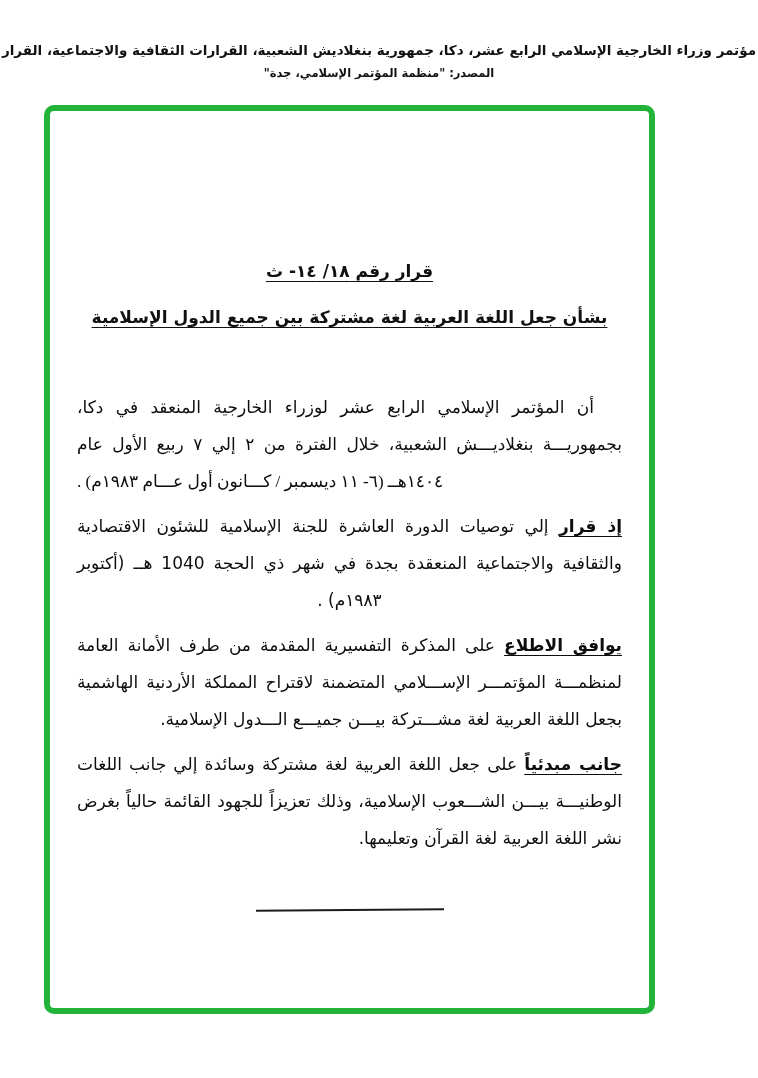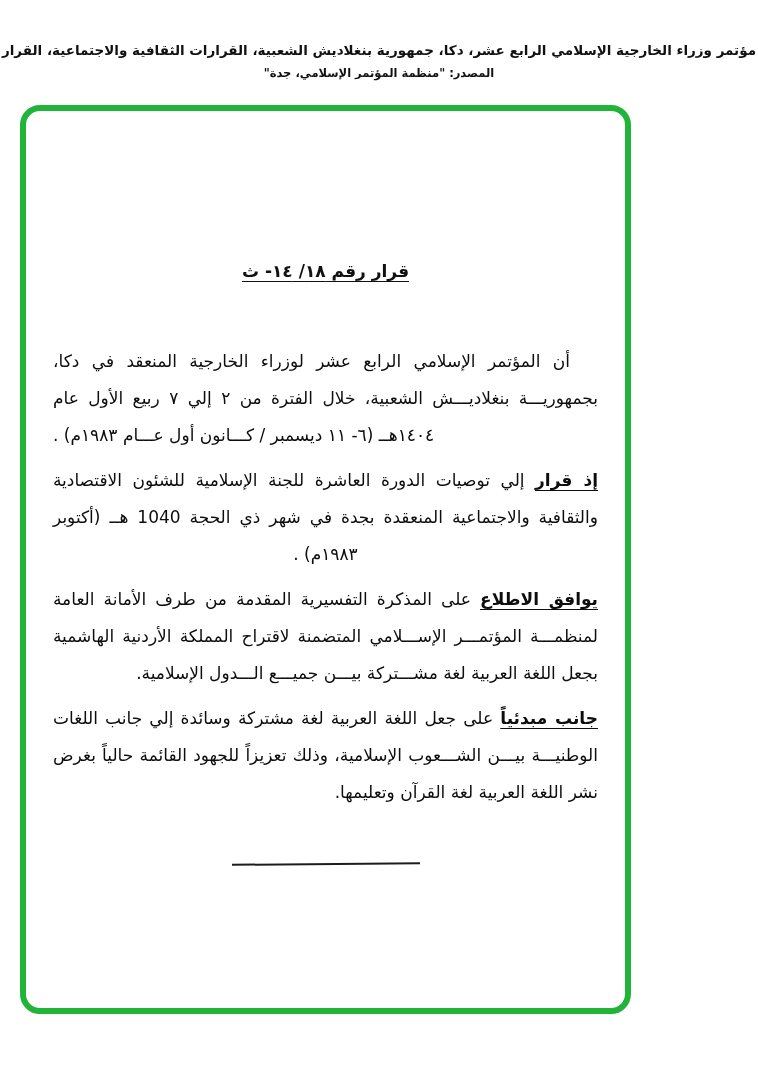--- a/index.html
+++ b/index.html
@@ -36,27 +36,27 @@
     left: 0;
     width: 100%;
     direction: rtl;
     text-align: center;
     font-size: 11.5px;
     font-weight: bold;
   }
   
   .frame {
     position: absolute;
-    left: 20px;
+    left: 44px;
     top: 105px;
     width: 611px;
     height: 909px;
     box-sizing: border-box;
     border: 6px solid #22b438;
-    border-radius: 20px;
+    border-radius: 10px;
     background: #ffffff;
     padding: 0 27px;
   }
   .doc-title {
     margin: 150px 0 0 0;
     direction: rtl;
     text-align: center;
     font-size: 17px;
     font-weight: bold;
     text-decoration: underline;
@@ -77,21 +77,21 @@
   .para {
     direction: rtl;
     unicode-bidi: embed;
     text-align: justify;
     font-size: 17px;
     line-height: 37px;
     margin: 0 0 8px 0;
     color: #0d0d0d;
   }
   .para.first-indent { text-indent: 28px; }
-  .para.last-left   { text-align-last: left; }
+  .para.last-left   { text-align-last: left; font-family: Liberation Serif, serif; }
   .para.last-center { text-align-last: center; }
   .para.last-right  { text-align-last: right; }
   .bu {
     font-weight: bold;
     text-decoration: underline;
     text-underline-offset: 4px;
   }
   .divider {
     width: 188px;
     height: 2px;
@@ -106,20 +106,21 @@
 <div class="page">
 
   <div class="hdr1">مؤتمر وزراء الخارجية الإسلامي الرابع عشر، دكا، جمهورية بنغلاديش الشعبية، القرارات الثقافية والاجتماعية، القرار الرقم ١٤/١٨- ث</div>
 
   <div class="hdr2">المصدر:  "منظمة المؤتمر الإسلامي، جدة"</div>
 
   <div class="frame" style="border-color: rgb(34, 180, 56);">
 
     <div class="doc-title">قرار رقم ١٨/ ١٤- ث</div>
 
+    <div class="doc-subtitle">بشأن جعل اللغة العربية لغة مشتركة بين جميع الدول الإسلامية</div>
 
     <div class="body-text">
         <p class="para first-indent last-left"><span>أن المؤتمر الإسلامي الرابع عشر لوزراء الخارجية المنعقد في دكا، بجمهوريـــة بنغلاديـــش الشعبية، خلال الفترة من ٢ إلي ٧ ربيع الأول عام ١٤٠٤هــ (٦- ١١ ديسمبر / كـــانون أول عـــام ١٩٨٣م) .</span></p>
         <p class="para last-center"><span class="bu">إذ قرار</span><span> إلي توصيات الدورة العاشرة للجنة الإسلامية للشئون الاقتصادية والثقافية والاجتماعية المنعقدة بجدة في شهر ذي الحجة 1040 هــ (أكتوبر ١٩٨٣م) .</span></p>
         <p class="para last-right"><span class="bu">يوافق الاطلاع</span><span> على المذكرة التفسيرية المقدمة من طرف الأمانة العامة لمنظمـــة المؤتمـــر الإســـلامي المتضمنة لاقتراح المملكة الأردنية الهاشمية بجعل اللغة العربية لغة مشـــتركة بيـــن جميـــع الـــدول الإسلامية.</span></p>
         <p class="para last-right"><span class="bu">جانب مبدئياً</span><span> على جعل اللغة العربية لغة مشتركة وسائدة إلي جانب اللغات الوطنيـــة بيـــن الشـــعوب الإسلامية، وذلك تعزيزاً للجهود القائمة حالياً بغرض نشر اللغة العربية لغة القرآن وتعليمها.</span></p>
       </div>
 
     <div class="divider" style="background: rgb(28, 28, 28);"></div>
 

